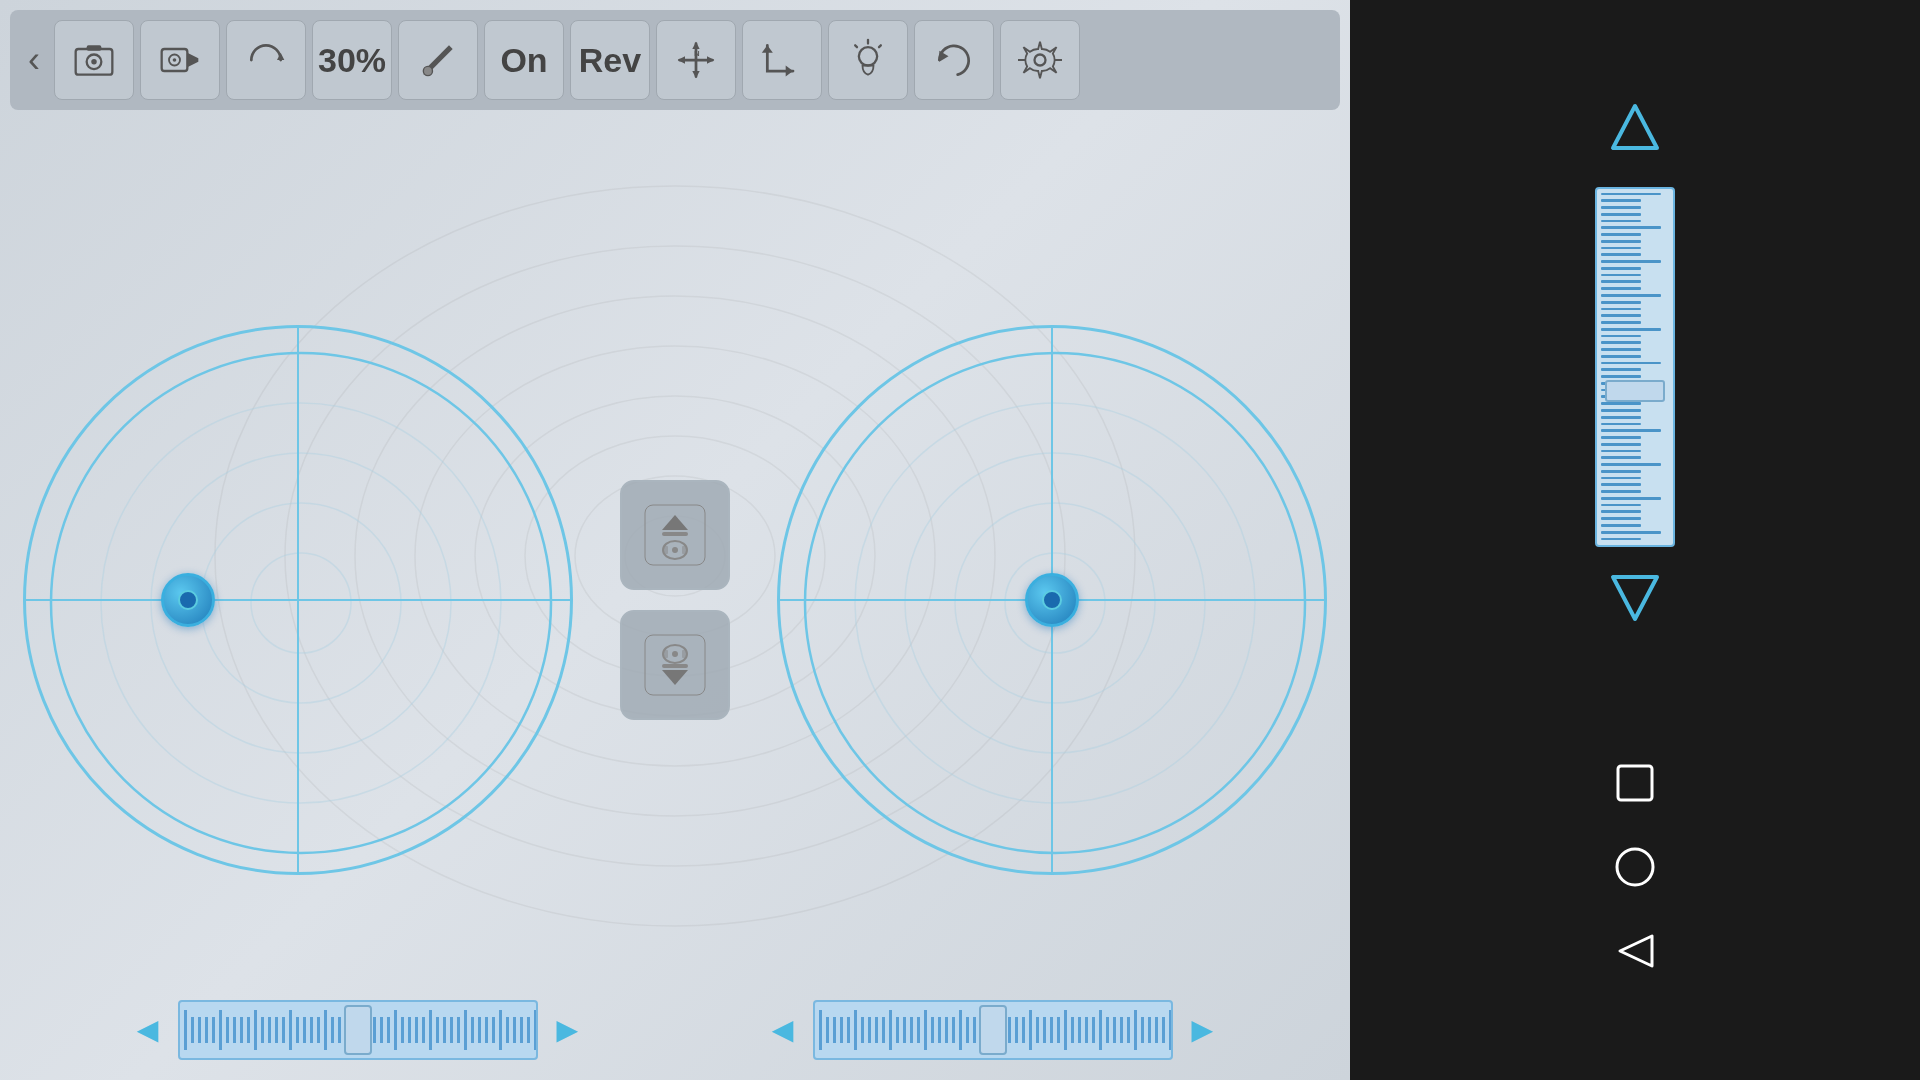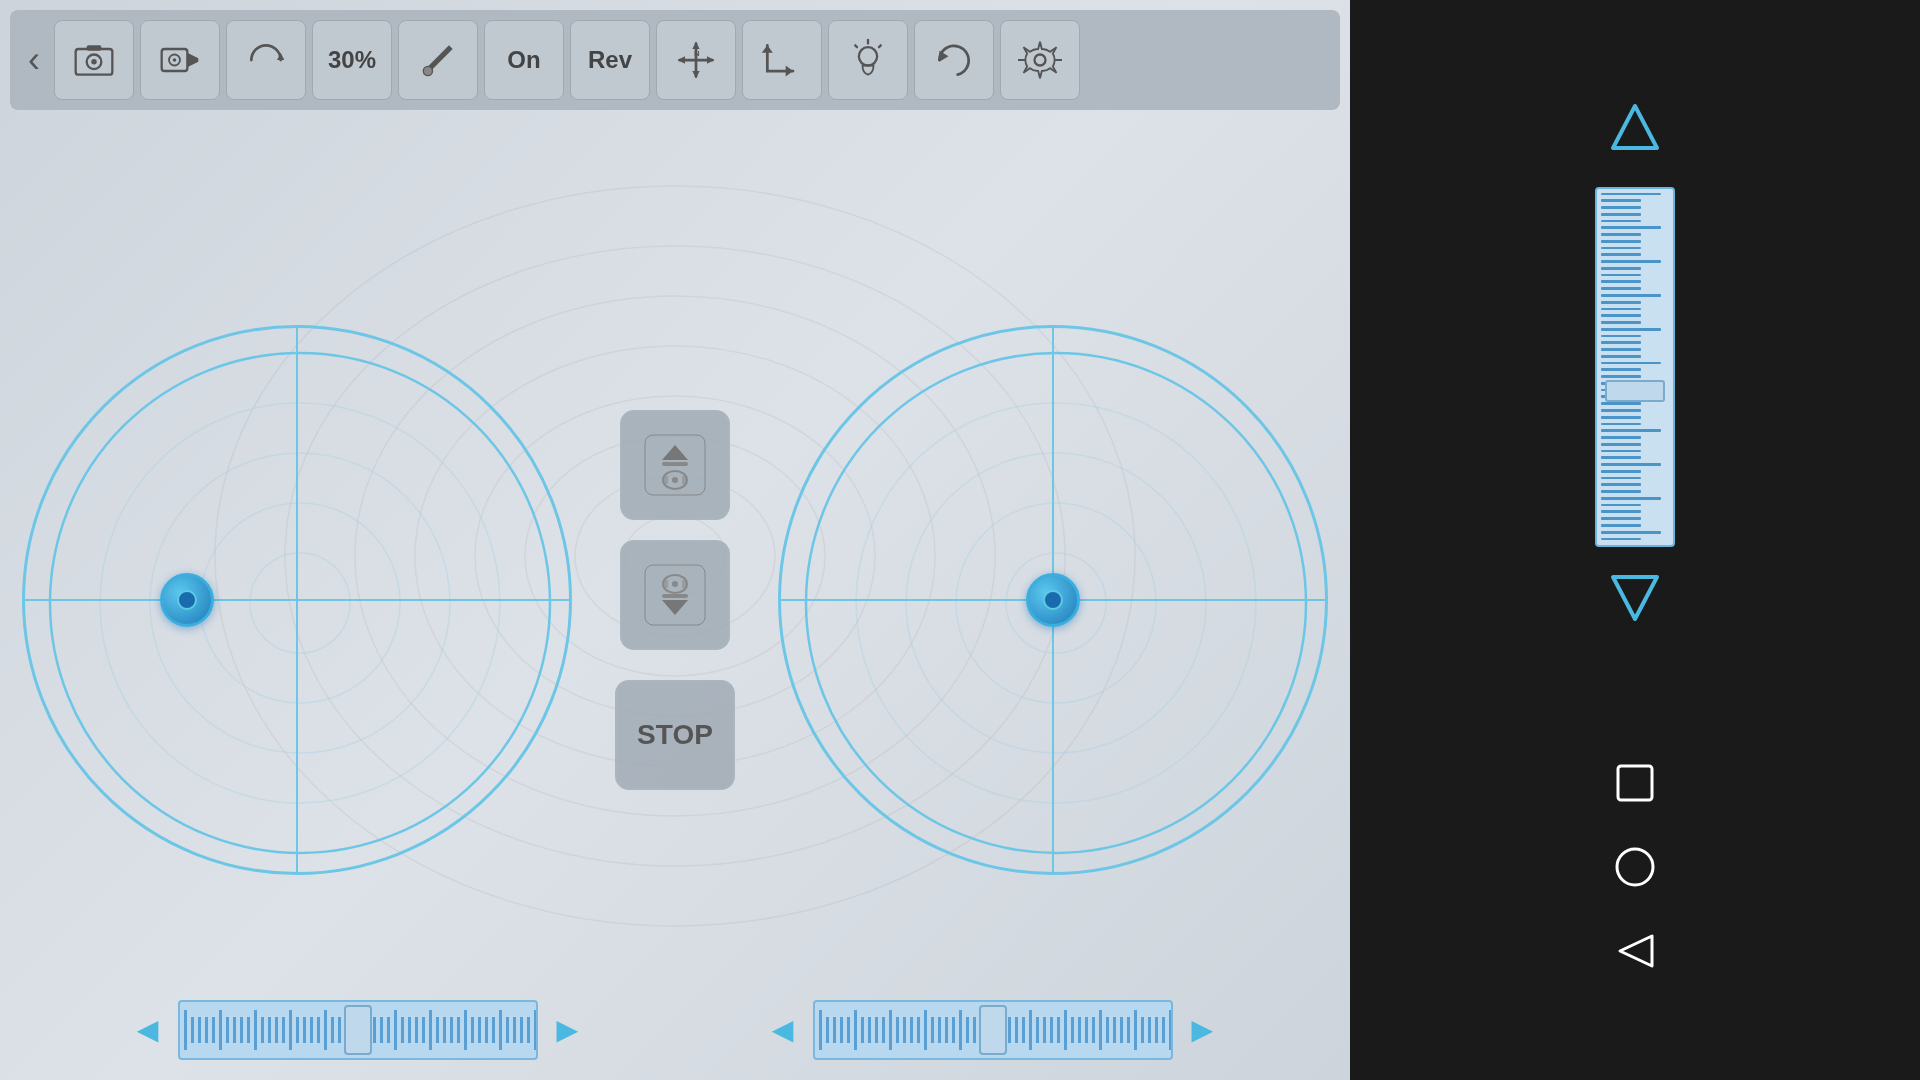--- a/index.html
+++ b/index.html
@@ -58,21 +58,21 @@
       font-size: 13px;
       font-weight: bold;
       color: #444;
       border: 1px solid #a0a8b0;
       flex-shrink: 0;
     }
 
     .toolbar-btn svg { width: 44px; height: 44px; }
 
     .toolbar-text {
-      font-size: 24px;
+      font-size: 34px;
       font-weight: bold;
       color: #444;
     }
 
     
     #back-btn {
       background: none;
       border: none;
       font-size: 36px;
       color: #555;
@@ -498,23 +498,20 @@
           <polygon points="35,55 22,40 48,40" fill="#777"></polygon>
           <rect x="22" y="34" width="26" height="4" rx="2" fill="#888"></rect>
 
           <ellipse cx="35" cy="24" rx="12" ry="9" fill="none" stroke="#888" stroke-width="2"></ellipse>
           <circle cx="35" cy="24" r="3" fill="#888"></circle>
           <rect x="24" y="20" width="4" height="8" rx="1" fill="#888" opacity="0.5"></rect>
           <rect x="42" y="20" width="4" height="8" rx="1" fill="#888" opacity="0.5"></rect>
         </svg>
       </div>
 
-      <div id="stop-btn">
-        <span>STOP</span>
-      </div>
     </div>
 
     <div id="right-joystick" class="joystick-container">
       <div class="joystick-outer">
         <svg style="position:absolute;top:0;left:0;width:550px;height:550px;" viewBox="0 0 550 550">
           <circle cx="275" cy="275" r="50" fill="none" stroke="#aacfe0" stroke-width="1.5" opacity="0.4"></circle>
           <circle cx="275" cy="275" r="100" fill="none" stroke="#aacfe0" stroke-width="1.5" opacity="0.4"></circle>
           <circle cx="275" cy="275" r="150" fill="none" stroke="#aacfe0" stroke-width="1.5" opacity="0.4"></circle>
           <circle cx="275" cy="275" r="200" fill="none" stroke="#aacfe0" stroke-width="1.5" opacity="0.4"></circle>
           <circle cx="275" cy="275" r="250" fill="none" stroke="#6ec6e6" stroke-width="2.5"></circle>

